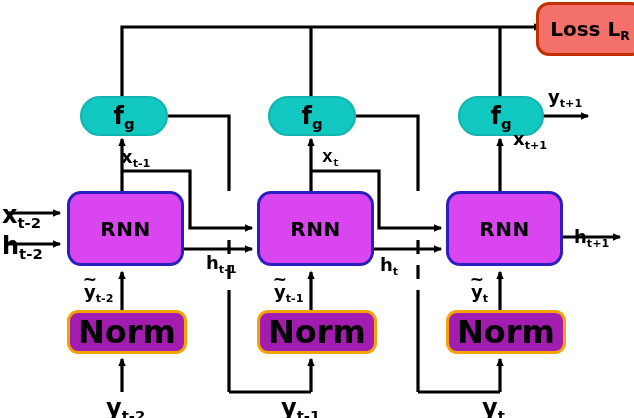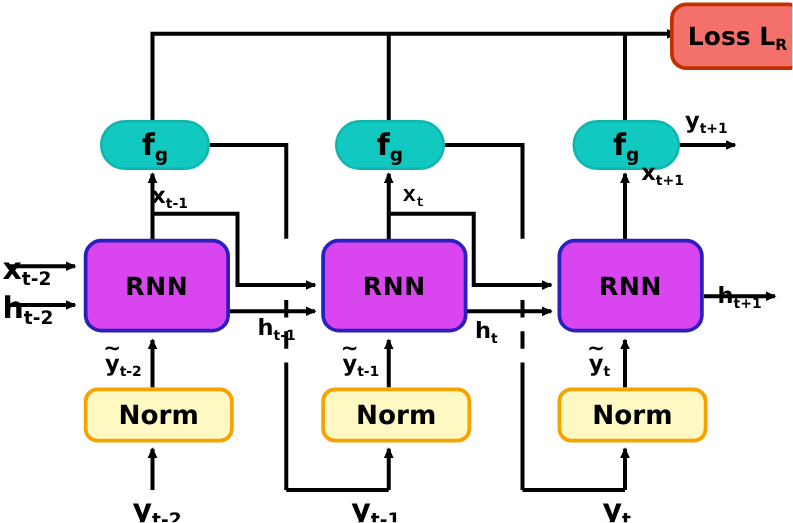--- a/index.html
+++ b/index.html
@@ -3,21 +3,21 @@
 <meta charset="utf-8">
 <style>
   html,body{margin:0;padding:0;background:#ffffff;}
   #root{position:relative;width:634px;height:418px;background:#ffffff;
         font-family:"DejaVu Sans","Liberation Sans",sans-serif;overflow:hidden;}
   svg.wires{position:absolute;left:0;top:0;width:634px;height:418px;}
   .node{position:absolute;display:flex;align-items:center;justify-content:center;
         box-sizing:border-box;border-radius:10px;font-weight:bold;color:#000;}
   .node.rnn{background:#d946ef;border:3px solid #2a1fbf;border-radius:14px;font-size:20px;letter-spacing:.5px;}
   .node.fg{background:#11c9c1;border:2px solid #0fb5ae;border-radius:20px;font-size:24px;}
-  .node.norm{background:#fef9c3;border:3px solid #f5a300;border-radius:11px;font-size:21px;}
+  .node.norm{background:#a21caf;border:3px solid #f5a300;border-radius:11px;font-size:32px;}
   .node.loss{background:#f4706a;border:3px solid #c33000;border-radius:13px;font-size:20px;}
   .lbl{position:absolute;font-weight:bold;color:#000;white-space:nowrap;line-height:1;}
   .lbl.sz18{font-size:24px;}
   .lbl.sz17{font-size:18px;}
   sub{font-size:.62em;font-weight:bold;vertical-align:baseline;position:relative;top:.32em;}
   .tilde{position:relative;display:inline-block;}
   .tilde::before{content:"~";position:absolute;left:50%;transform:translateX(-50%);
                  top:-.72em;font-size:.95em;font-weight:bold;}
 </style>
 </head>

